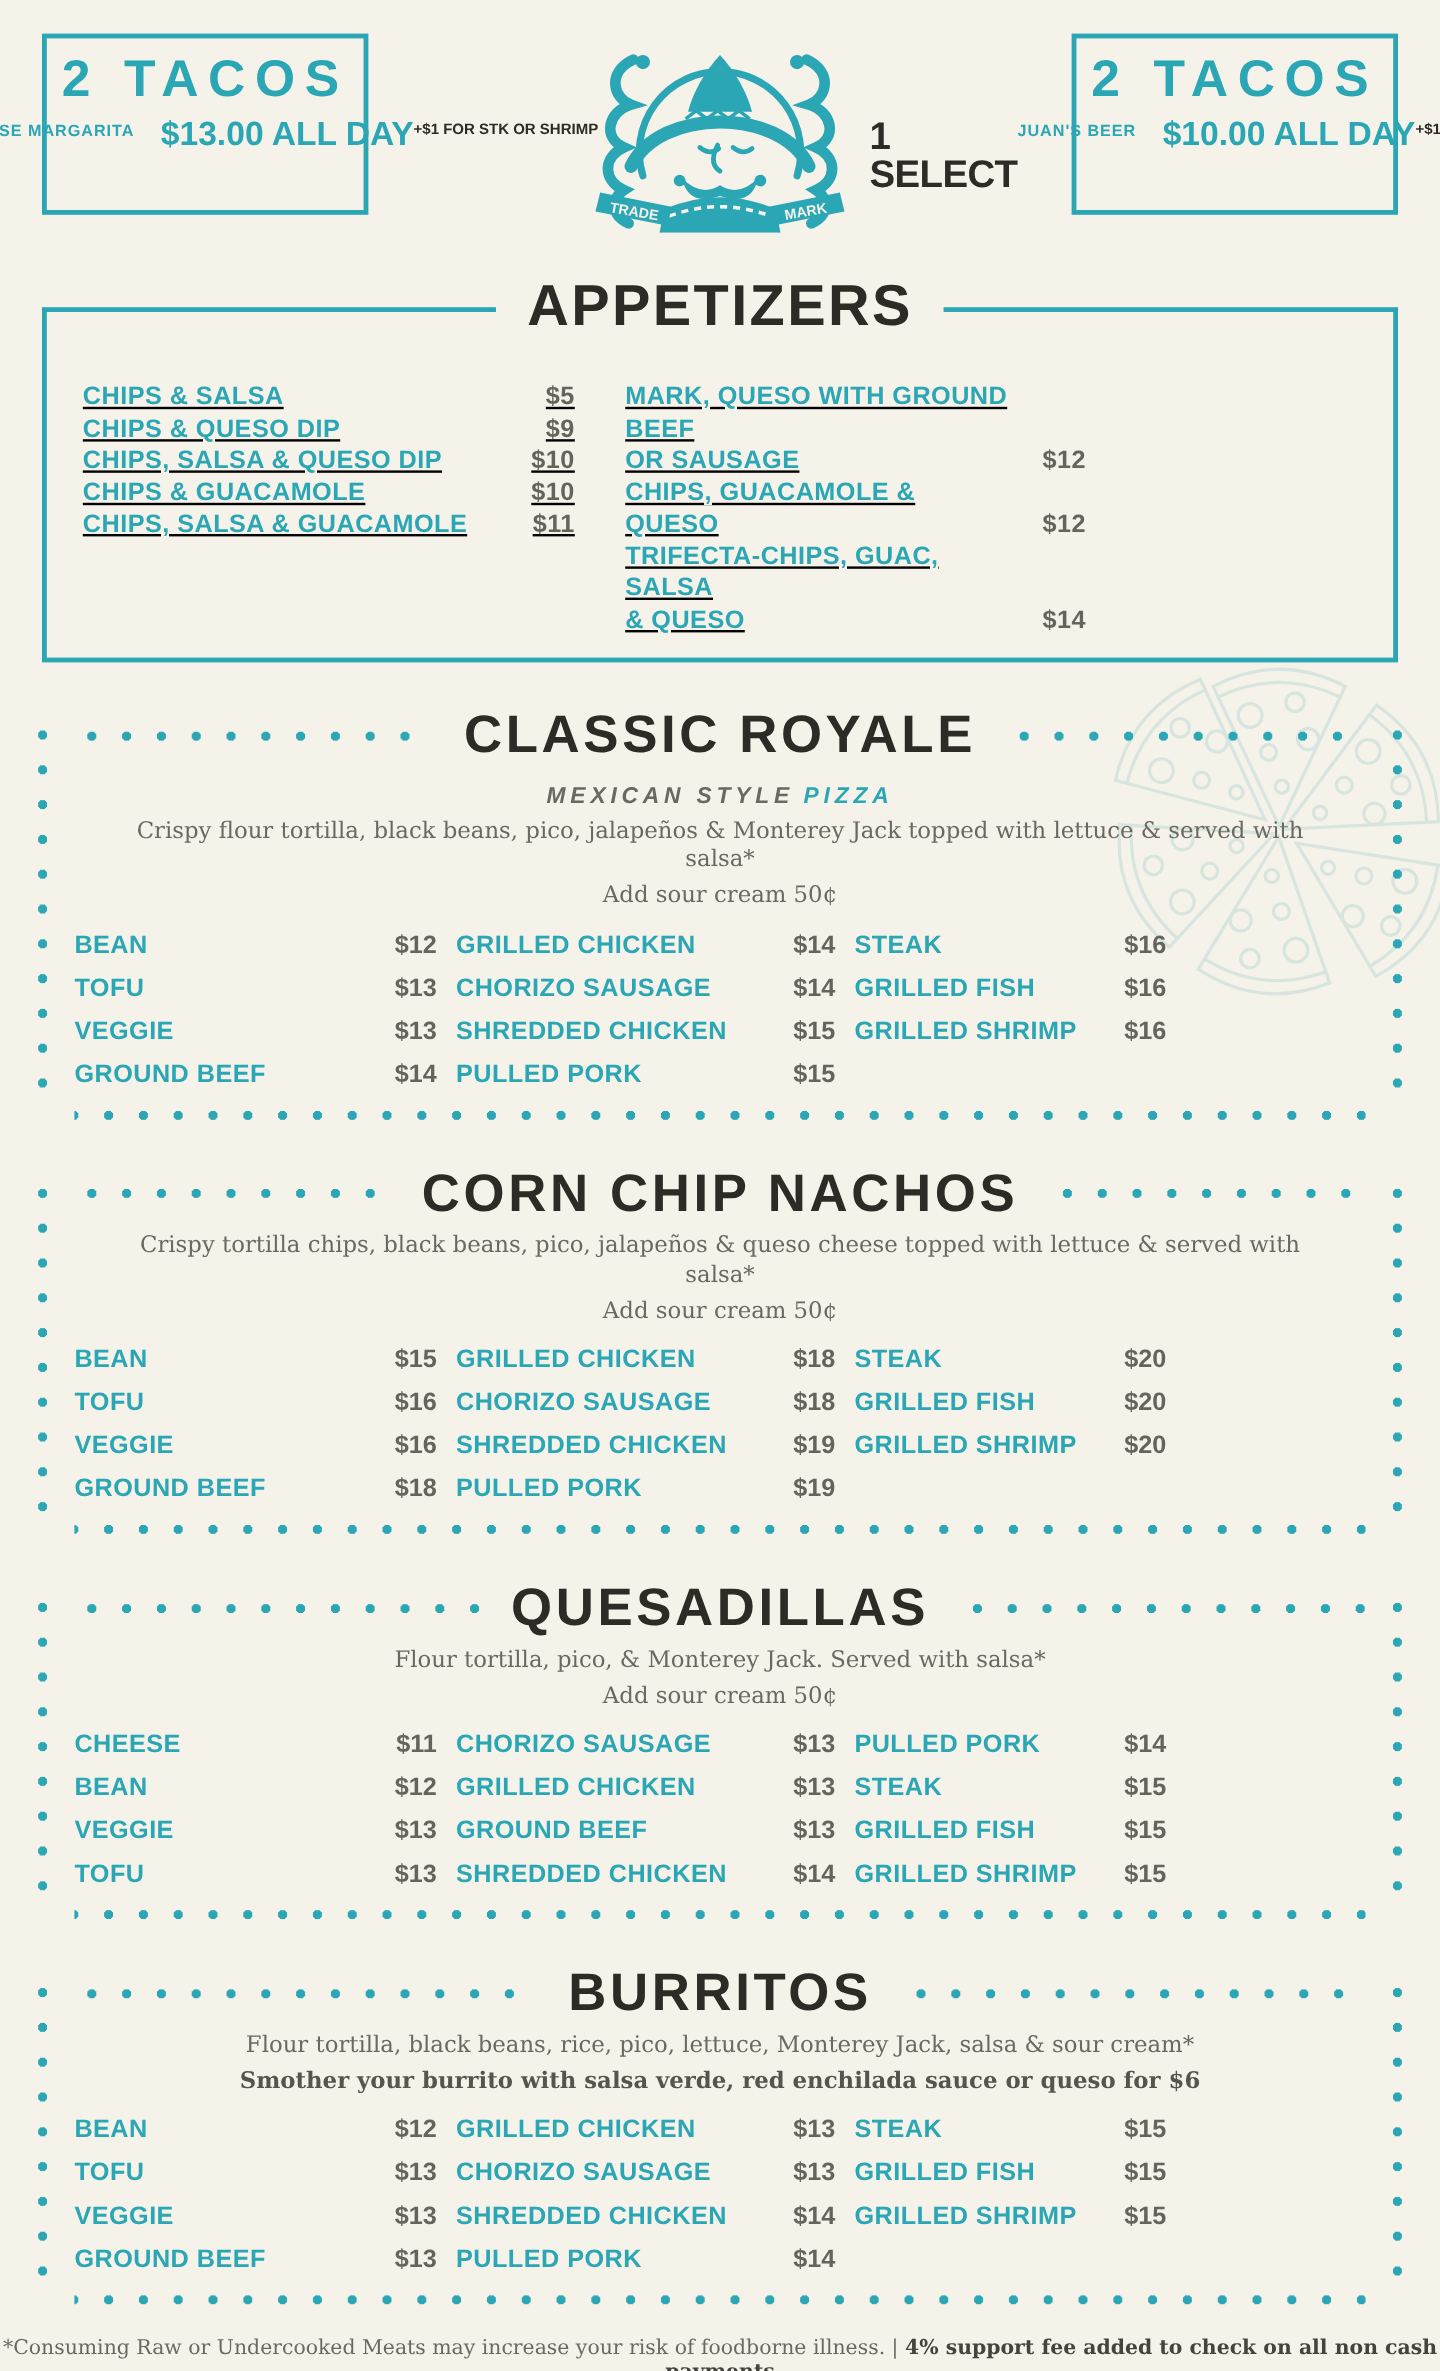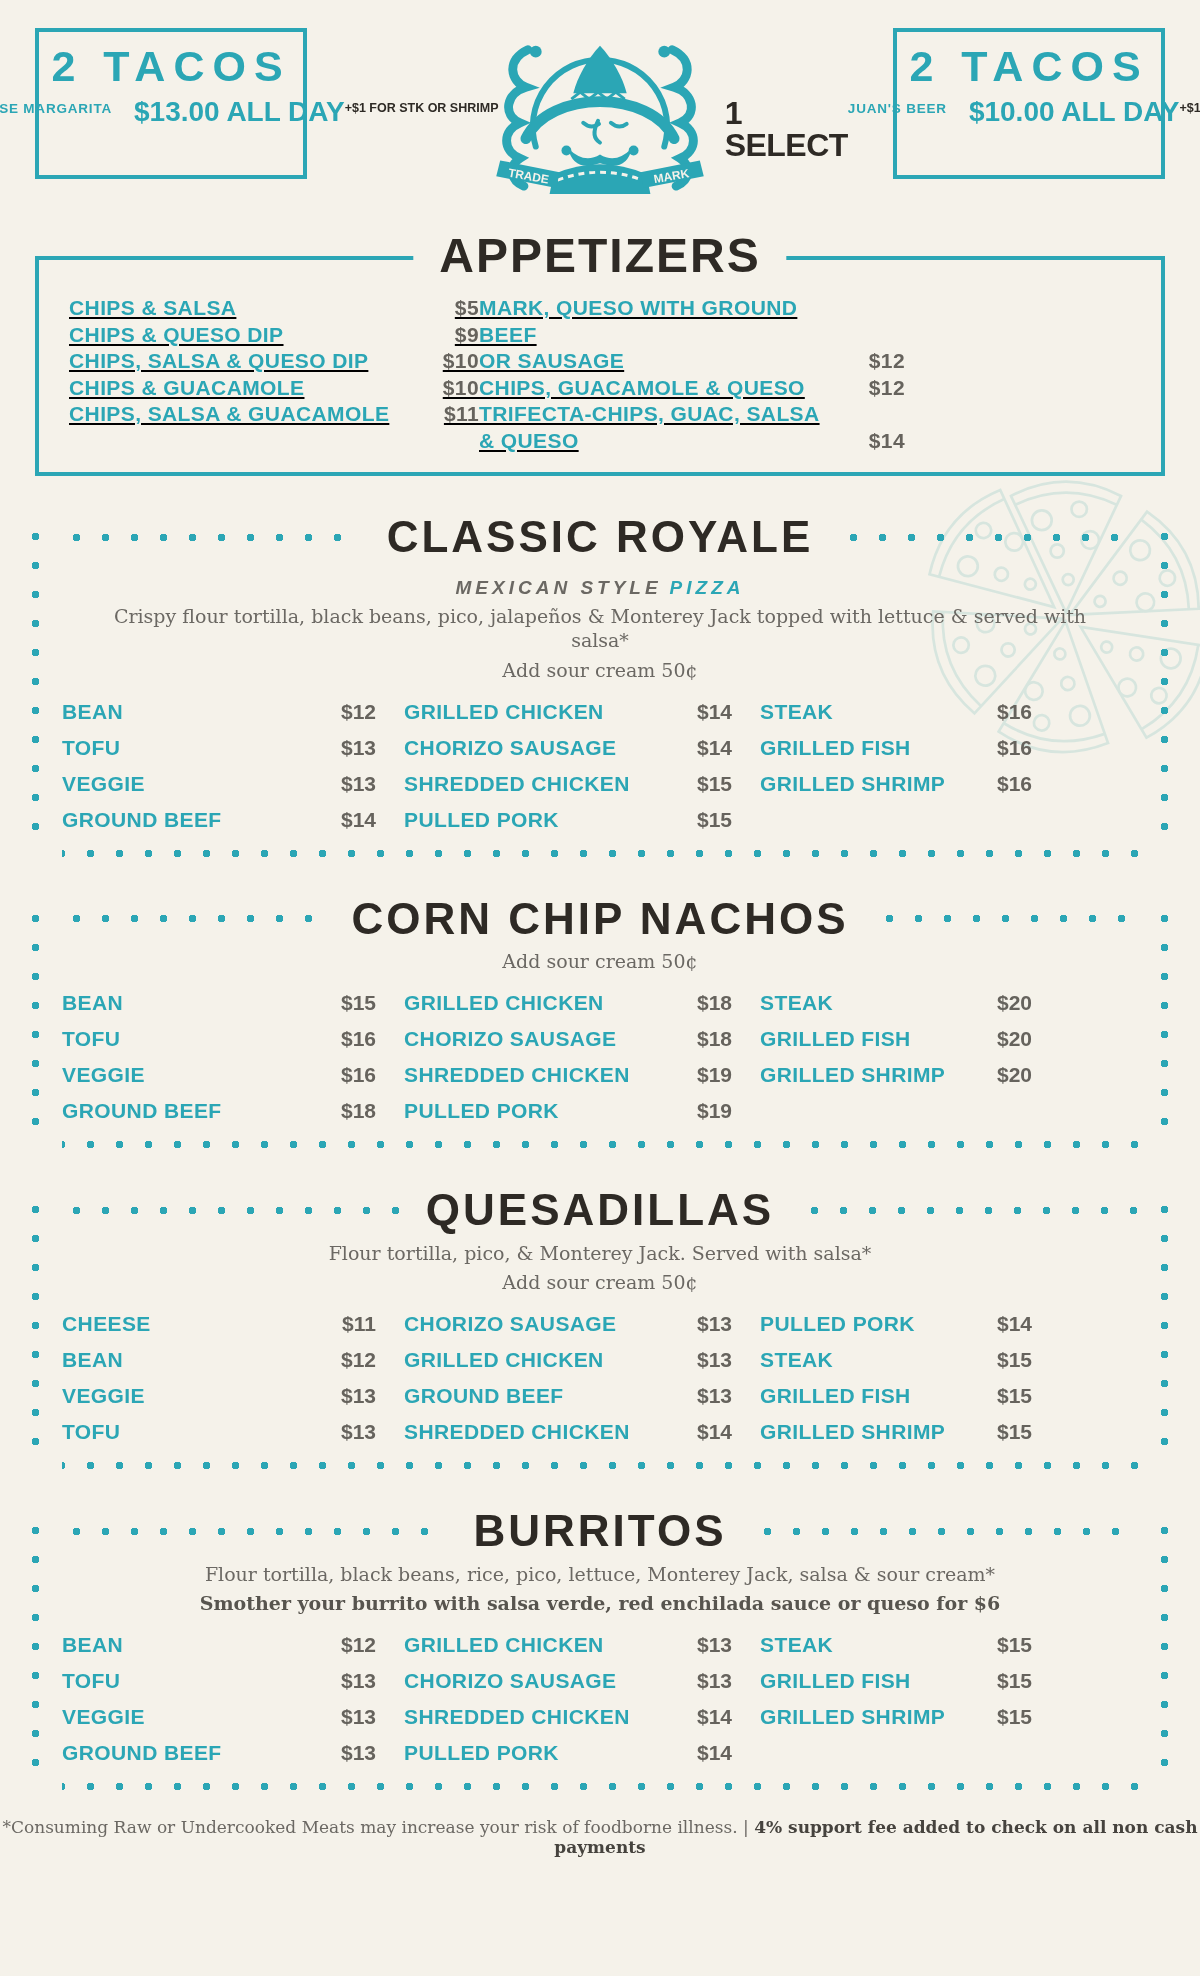--- a/index.html
+++ b/index.html
@@ -24,21 +24,21 @@
   .promo-price{font-size:28px;font-weight:bold;color:var(--teal);line-height:1.05;white-space:nowrap;}
   .promo-note{font-size:12.5px;font-weight:bold;color:var(--ink);margin-top:4px;white-space:nowrap;}
   .logo{margin-top:-4px;}
   
   .appetizers{position:relative;border:4px solid var(--teal);margin:62px 35px 0;padding:22px 30px 18px;text-decoration:underline;}
   .appetizers-title{
     position:absolute;top:-36px;left:50%;transform:translateX(-50%);
     background:var(--bg);padding:0 26px;font-size:48px;font-weight:bold;
     color:var(--ink);letter-spacing:2px;white-space:nowrap;line-height:1.35;margin:0;
   }
-  .app-cols{display:flex;margin-top:13px;}
+  .app-cols{display:flex;gap:42px;margin-top:36px;}
   .app-col-left{width:410px;flex:0 0 auto;}
   .app-col-right{flex:1;padding-right:226px;}
   .app-row{display:flex;align-items:baseline;line-height:26.5px;color:var(--teal);font-weight:bold;font-size:21px;letter-spacing:0.4px;}
   .app-row .price{margin-left:auto;color:var(--price);}
   .app-item{position:relative;padding-right:64px;line-height:26.5px;color:var(--teal);font-weight:bold;font-size:21px;letter-spacing:0.4px;}
   .app-item .price{position:absolute;right:0;bottom:0;color:var(--price);}
   
   .menu-section{position:relative;margin:26px 31px 0;padding:0 31px;}
   .menu-section > *{position:relative;z-index:1;}
   .section-head{display:flex;align-items:center;gap:26px;margin-top:10px;}
@@ -46,21 +46,21 @@
   .dots-h{flex:1;height:9px;background:radial-gradient(circle 4px at center,var(--teal) 96%,transparent) 0 center/29px 9px repeat-x;}
   .dots-v{position:absolute !important;width:9px;top:20px;bottom:14px;z-index:2;
     background:radial-gradient(circle 4px at center,var(--teal) 96%,transparent) center 0/9px 29px repeat-y;}
   .dots-v.left{left:0;} .dots-v.right{right:0;}
   .dots-b{height:9px;margin-top:16px;background:radial-gradient(circle 4px at center,var(--teal) 96%,transparent) 14px center/29px 9px repeat-x;}
   .subtitle{text-align:center;margin-top:14px;font-style:italic;font-weight:bold;font-size:19px;letter-spacing:4px;color:var(--desc);}
   .subtitle .accent{color:var(--teal);margin-left:8px;}
   .desc{margin:5px auto 0;text-align:center;font-family:"DejaVu Serif",serif;font-size:19px;color:var(--desc);line-height:1.3;max-width:1000px;}
   .desc-bold{font-weight:bold;color:#57544E;}
   .item-grid{margin-top:16px;}
-  .item-row{display:grid;grid-template-columns:228px 58px 242px 58px 182px 62px;column-gap:28px;margin-bottom:10px;}
+  .item-row{display:grid;grid-template-columns:228px 58px 242px 58px 182px 62px;column-gap:16px;margin-bottom:10px;}
   .iname{color:var(--teal);font-weight:bold;font-size:21px;letter-spacing:0.4px;line-height:26px;white-space:nowrap;}
   .iprice{color:var(--price);font-weight:bold;font-size:21px;text-align:right;line-height:26px;}
   .pizza{position:absolute;top:-50px;right:-62px;width:330px;height:330px;z-index:0 !important;opacity:0.55;}
   
   .disclaimer{text-align:center;margin-top:26px;font-family:"DejaVu Serif",serif;font-size:17px;color:var(--desc);}
   .fee{font-weight:bold;color:#46433E;}
 </style>
 </head>
 <body>
 
@@ -251,20 +251,21 @@
   <div class="dots-v left"></div>
   <div class="dots-v right"></div>
 </div>
 
 <div class="menu-section">
   <div class="section-head">
     <div class="dots-h"></div>
     <h2 class="section-title">CORN CHIP NACHOS</h2>
     <div class="dots-h"></div>
   </div>
+  <p class="desc">Crispy tortilla chips, black beans, pico, jalapeños &amp; queso cheese topped with lettuce &amp; served with salsa*</p>
   <p class="desc">Add sour cream 50¢</p>
   <div class="item-grid">
 
       <div class="item-row">
         <span class="iname">BEAN</span>
         <span class="iprice">$15</span>
         <span class="iname">GRILLED CHICKEN</span>
         <span class="iprice">$18</span>
         <span class="iname">STEAK</span>
         <span class="iprice">$20</span>

